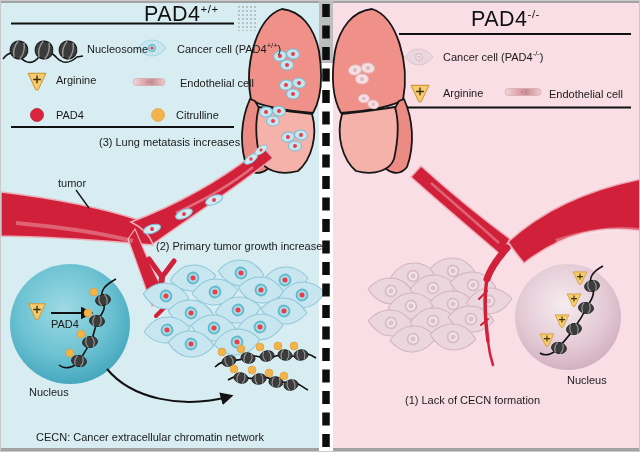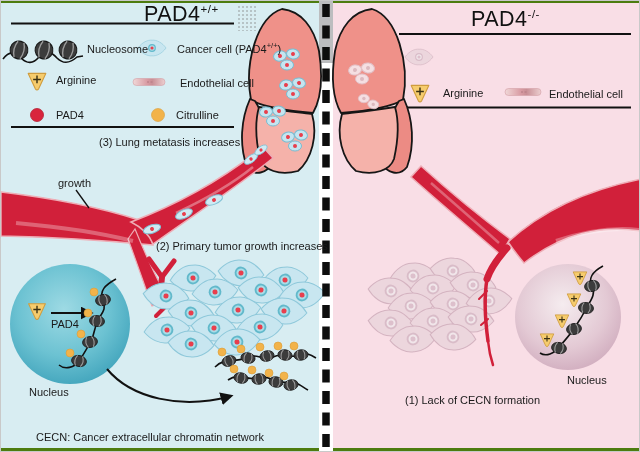--- a/index.html
+++ b/index.html
@@ -1,17 +1,17 @@
 <!DOCTYPE html>
 <html><head>
 <meta charset="utf-8">
 <style>
   html,body{margin:0;padding:0;background:#e9e9e9;}
   .canvas{
-    position:relative;width:640px;height:452px;background:#4d7c0f;
+    position:relative;width:640px;height:452px;background:#a3a3a3;
     font-family:"Liberation Sans",sans-serif;overflow:hidden;
     border:1px solid #c9c9c9;box-sizing:border-box;
   }
   .bgL{position:absolute;left:0;top:2px;width:318px;height:445px;background:#d8edf2;}
   .bgR{position:absolute;left:332px;top:2px;width:308px;height:445px;background:#f9dee6;}
   .whiteStrip{position:absolute;left:318px;top:0;width:14px;height:452px;background:#ffffff;}
   .grayTop{position:absolute;left:318px;top:0;width:14px;height:62px;background:#bcbdbf;}
   .stipple{position:absolute;left:236px;top:4px;width:20px;height:26px;opacity:.55;
     background-image:radial-gradient(#9aa0a2 1px, transparent 1.2px);background-size:4px 4px;}
   svg.art{position:absolute;left:0;top:0;}
@@ -294,26 +294,27 @@
   <div class="lbl title" style="left:143px;top:1px"><span>PAD4</span><sup>+/+</sup></div>
   <div class="lbl title" style="left:470px;top:6px"><span>PAD4</span><sup>-/-</sup></div>
 
   <div class="lbl" style="left:86px;top:42px">Nucleosome</div>
   <div class="lbl" style="left:176px;top:41px"><span>Cancer cell (PAD4</span><sup class="s7">+/+</sup><span>)</span></div>
   <div class="lbl" style="left:55px;top:73px">Arginine</div>
   <div class="lbl" style="left:179px;top:76px">Endothelial cell</div>
   <div class="lbl" style="left:55px;top:108px">PAD4</div>
   <div class="lbl" style="left:175px;top:108px">Citrulline</div>
 
+  <div class="lbl" style="left:442px;top:49px"><span>Cancer cell (PAD4</span><sup class="s7">-/-</sup><span>)</span></div>
   <div class="lbl" style="left:442px;top:86px">Arginine</div>
   <div class="lbl" style="left:548px;top:87px">Endothelial cell</div>
 
   <div class="lbl b" style="left:98px;top:135px">(3) Lung metatasis increases</div>
 
-  <div class="lbl" style="left:57px;top:176px">growth</div>
+  <div class="lbl" style="left:57px;top:176px">tumor</div>
 
   <div class="lbl b" style="left:155px;top:239px">(2) Primary tumor growth increases</div>
 
   <div class="lbl" style="left:50px;top:317px">PAD4</div>
   <div class="lbl" style="left:28px;top:385px">Nucleus</div>
   <div class="lbl" style="left:566px;top:373px">Nucleus</div>
 
   <div class="lbl b" style="left:404px;top:393px">(1) Lack of CECN formation</div>
 
   <div class="lbl" style="left:35px;top:430px">CECN: Cancer extracellular chromatin network</div>

